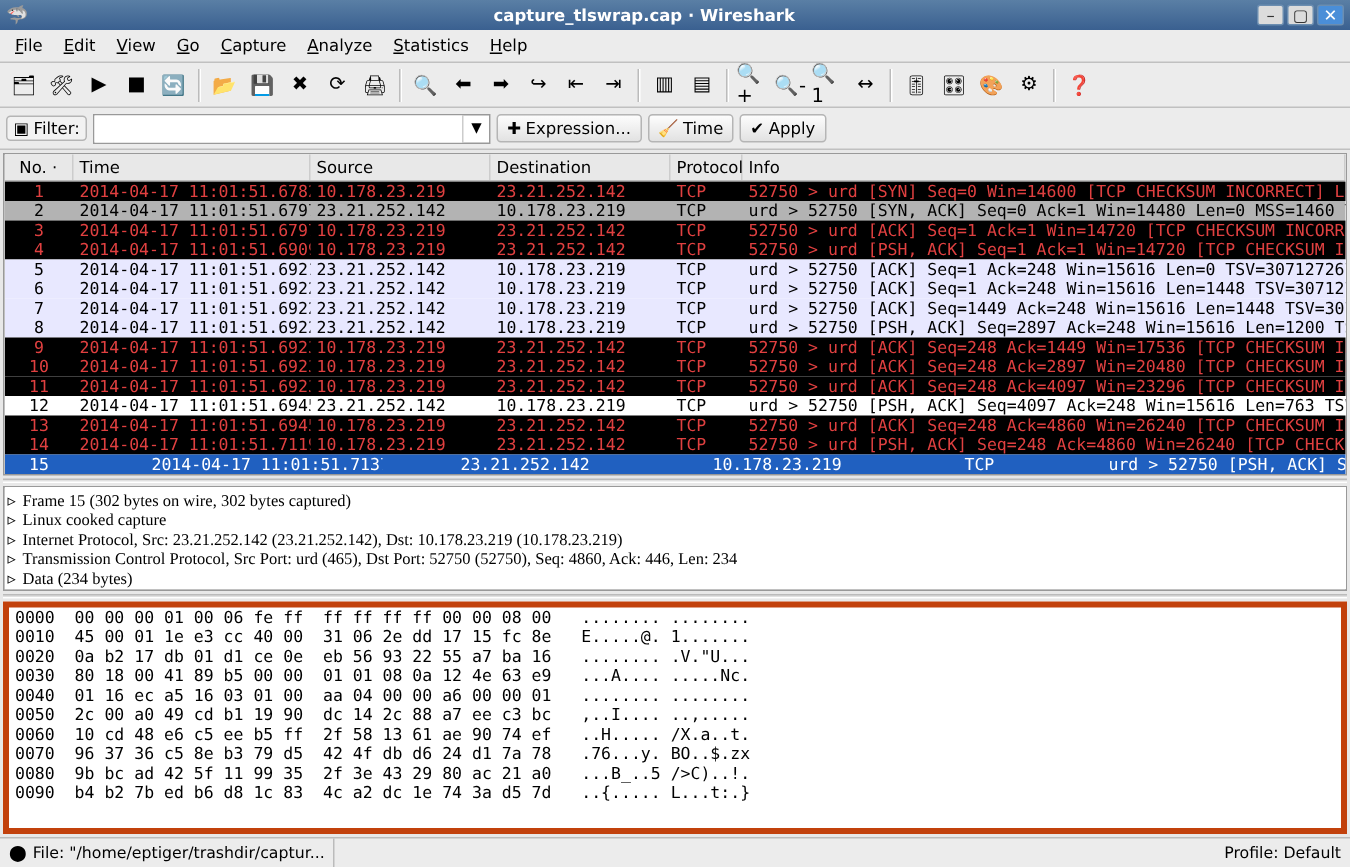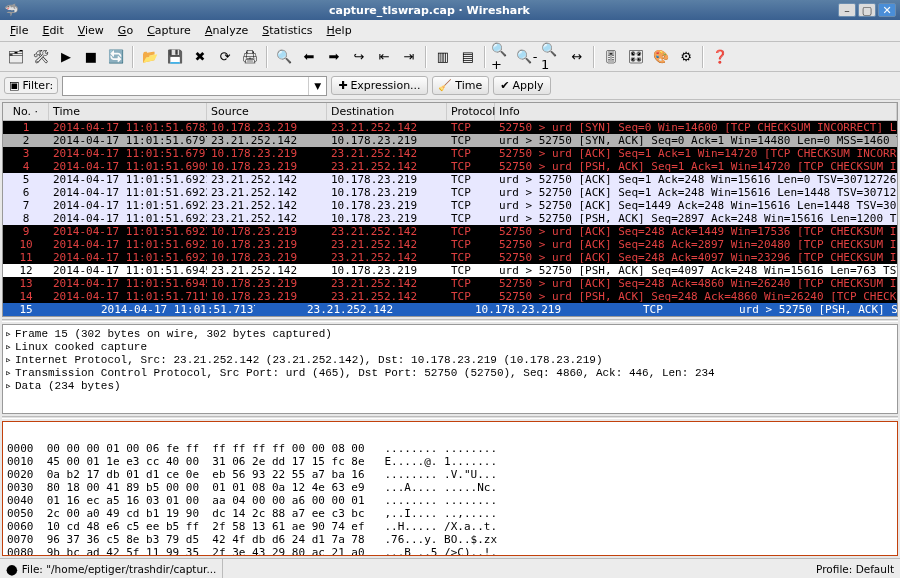--- a/index.html
+++ b/index.html
@@ -142,37 +142,37 @@
   .prow div{ padding:0 4px; overflow:hidden; }
   .r-black { background:#000; color:#e04040; }
   .r-gray  { background:#b3b3b3; color:#000; }
   .r-lav   { background:#e8e8ff; color:#000; }
   .r-white { background:#fff; color:#000; }
   .r-sel   { background:#2060c0; color:#fff;gap:48px; }
   .details {
     background:#fff;
     border:1px solid #999;
     margin:2px;
-    height:90px;
+    height:70px;
     overflow:auto;
-    font-family:Liberation Mono, monospace;
+    font-family:Liberation Serif, serif;
     font-size:11px;
     padding:2px;
   }
   .details .dl { white-space:nowrap; }
   .tri { display:inline-block; width:10px; }
   .hexpane {
     background:#fff;
-    border:1px solid #c2410c;
+    border:4px solid #c2410c;
     margin:2px;
     flex:1;
     overflow:auto;
     font-family:"DejaVu Sans Mono","Courier New",monospace;
     font-size:11px;
-    padding:20px 4px;
+    padding:0 4px;
     white-space:pre;
   }
   .statusbar {
     background:#ececec;
     border-top:1px solid #bbb;
     display:flex;
     height:20px;
     align-items:center;
     font-size:10.5px;
   }

